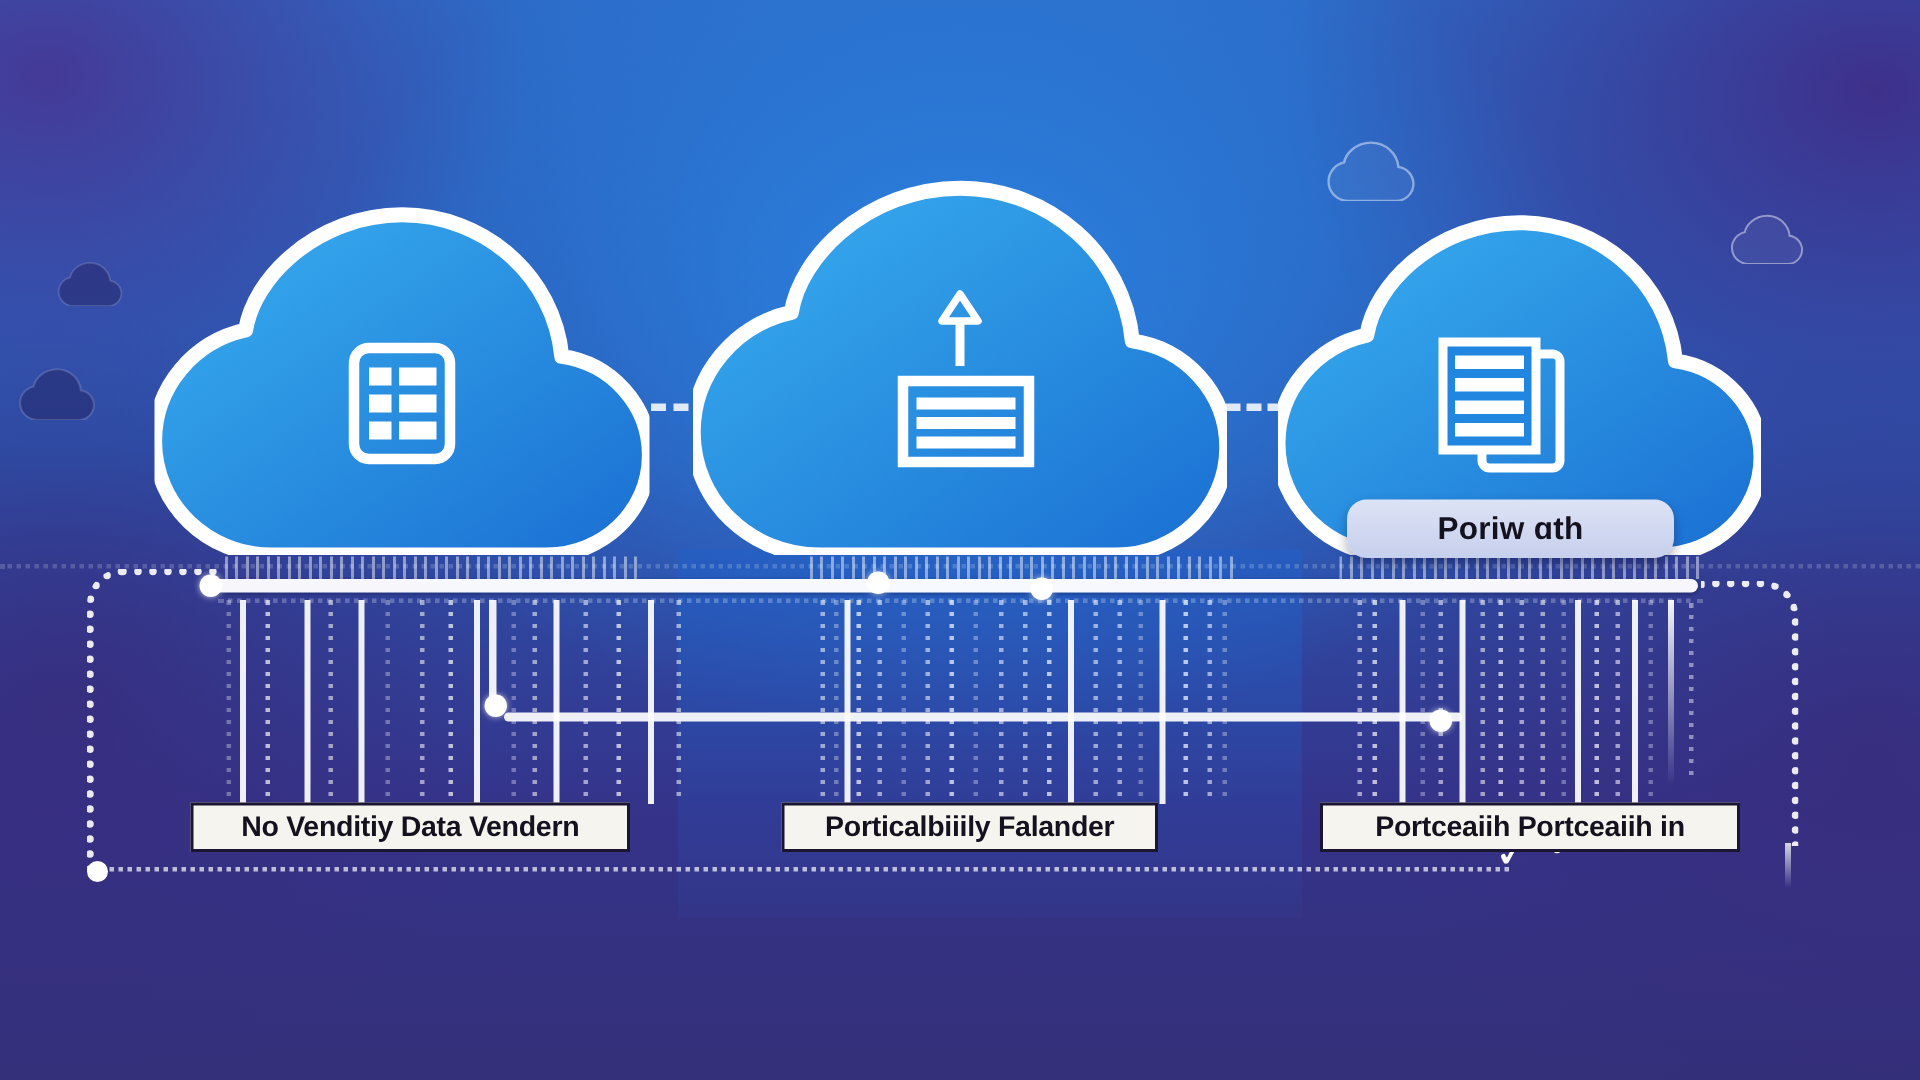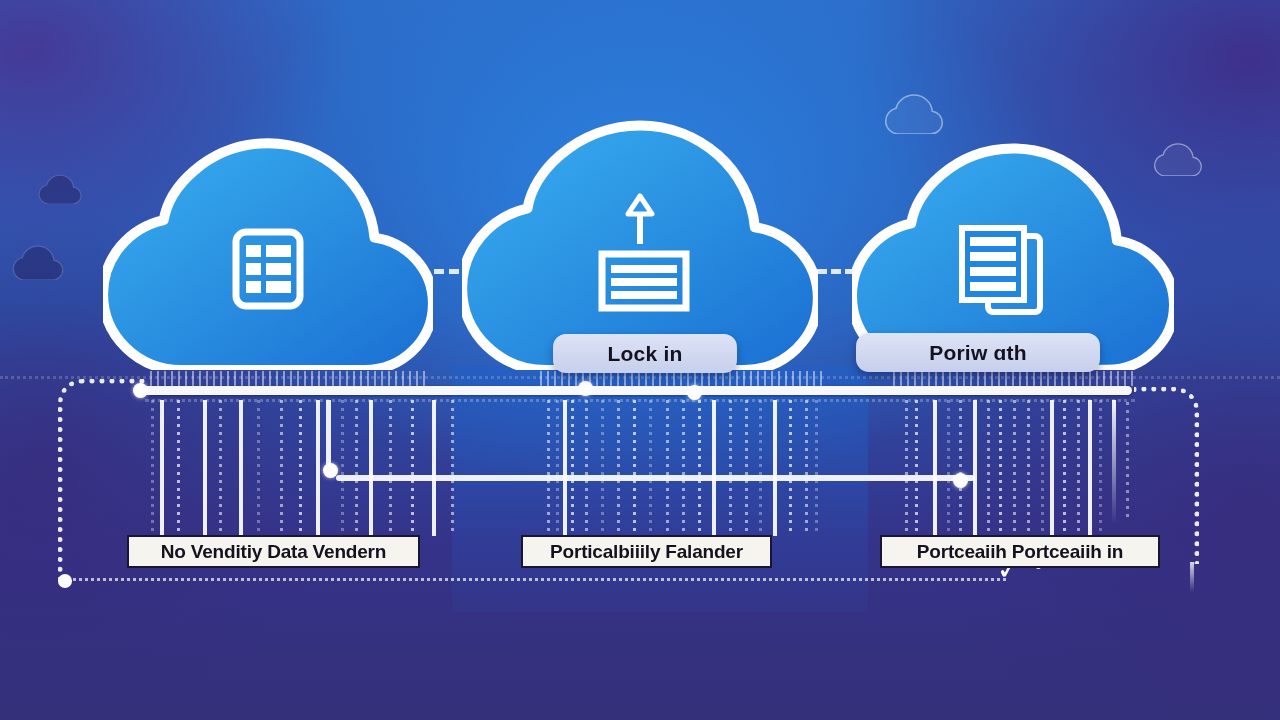--- a/index.html
+++ b/index.html
@@ -216,43 +216,40 @@
   <svg class="cloud-icon" style="left:612px;top:192px;" width="56" height="54" viewBox="0 0 56 54">
     <path d="M16 22 L28 4 L40 22 Z" fill="none" stroke="#fff" stroke-width="5" stroke-linejoin="round"></path>
     <line x1="28" y1="22" x2="28" y2="52" stroke="#fff" stroke-width="6"></line>
   </svg>
   <svg class="cloud-icon" style="left:598px;top:250px;" width="92" height="62" viewBox="0 0 92 62">
     <rect x="4" y="4" width="84" height="54" fill="none" stroke="#fff" stroke-width="7"></rect>
     <rect x="13" y="15" width="66" height="8" fill="#fff"></rect>
     <rect x="13" y="28" width="66" height="8" fill="#fff"></rect>
     <rect x="13" y="41" width="66" height="8" fill="#fff"></rect>
   </svg>
-  <div class="cloud-label" style="left:553px;top:334px;width:184px;">
-    <span>Lock in</span>
-  </div>
 
   <svg class="cloud" style="left:852px;top:108px;" width="322" height="262" viewBox="0 0 16 13">
     <defs>
         <linearGradient id="cg3" x1="0" y1="0" x2="1" y2="1">
       <stop offset="0" stop-color="#3aaff2"></stop>
           <stop offset=".45" stop-color="#2b93e2"></stop>
           <stop offset="1" stop-color="#1a6ed2"></stop>
     </linearGradient>
       </defs>
     <path fill="url(#cg3)" d="M4.406 3.342A5.53 5.53 0 0 1 8 2c2.69 0 4.923 2 5.166 4.579C14.758 6.804 16 8.137 16 9.773 16 11.569 14.502 13 12.687 13H3.781C1.708 13 0 11.366 0 9.318c0-1.763 1.266-3.223 2.942-3.593.143-.863.698-1.723 1.464-2.383z"></path>
   </svg>
   <svg class="cloud-icon" style="left:958px;top:224px;" width="96" height="92" viewBox="0 0 96 92">
     <rect x="30" y="12" width="52" height="76" rx="5" fill="none" stroke="#fff" stroke-width="6"></rect>
     <rect x="4" y="4" width="62" height="72" fill="#2186e0" stroke="#fff" stroke-width="6"></rect>
     <rect x="12" y="13" width="46" height="9" fill="#fff"></rect>
     <rect x="12" y="28" width="46" height="9" fill="#fff"></rect>
     <rect x="12" y="43" width="46" height="9" fill="#fff"></rect>
     <rect x="12" y="58" width="46" height="9" fill="#fff"></rect>
   </svg>
-  <div class="cloud-label" style="left:856px;top:333px;width:244px;">
+  <div class="cloud-label" style="left:898px;top:333px;width:218px;">
     <span>Poriw ɑth</span>
   </div>
 
   <div class="bottom-box" style="left:521px;top:535px;width:247px;">
     <span>Porticalbiiily Falander</span>
   </div>
   <div class="bottom-box" style="left:127px;top:535px;width:289px;">
     <span>No Venditiy Data Vendern</span>
   </div>
   <div class="bottom-box" style="left:880px;top:535px;width:276px;">

